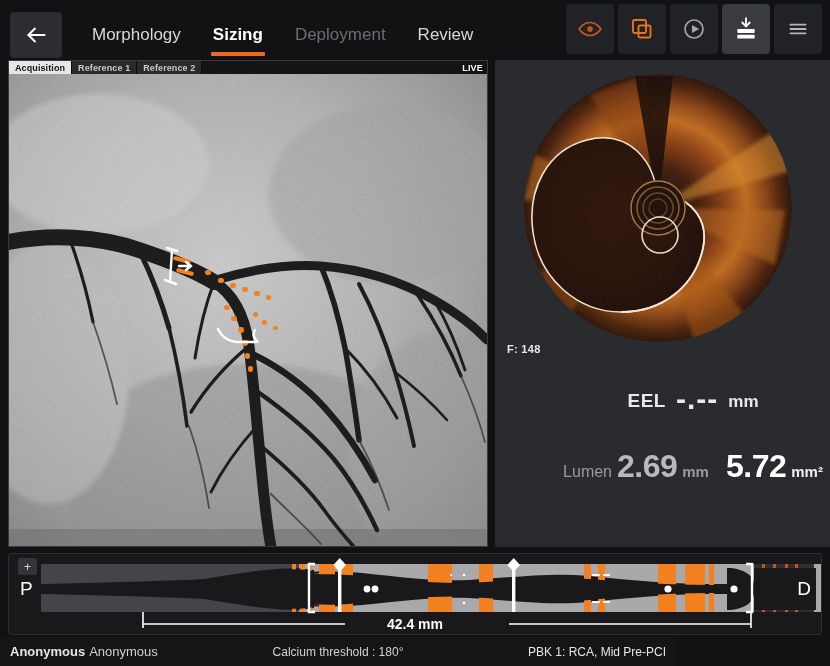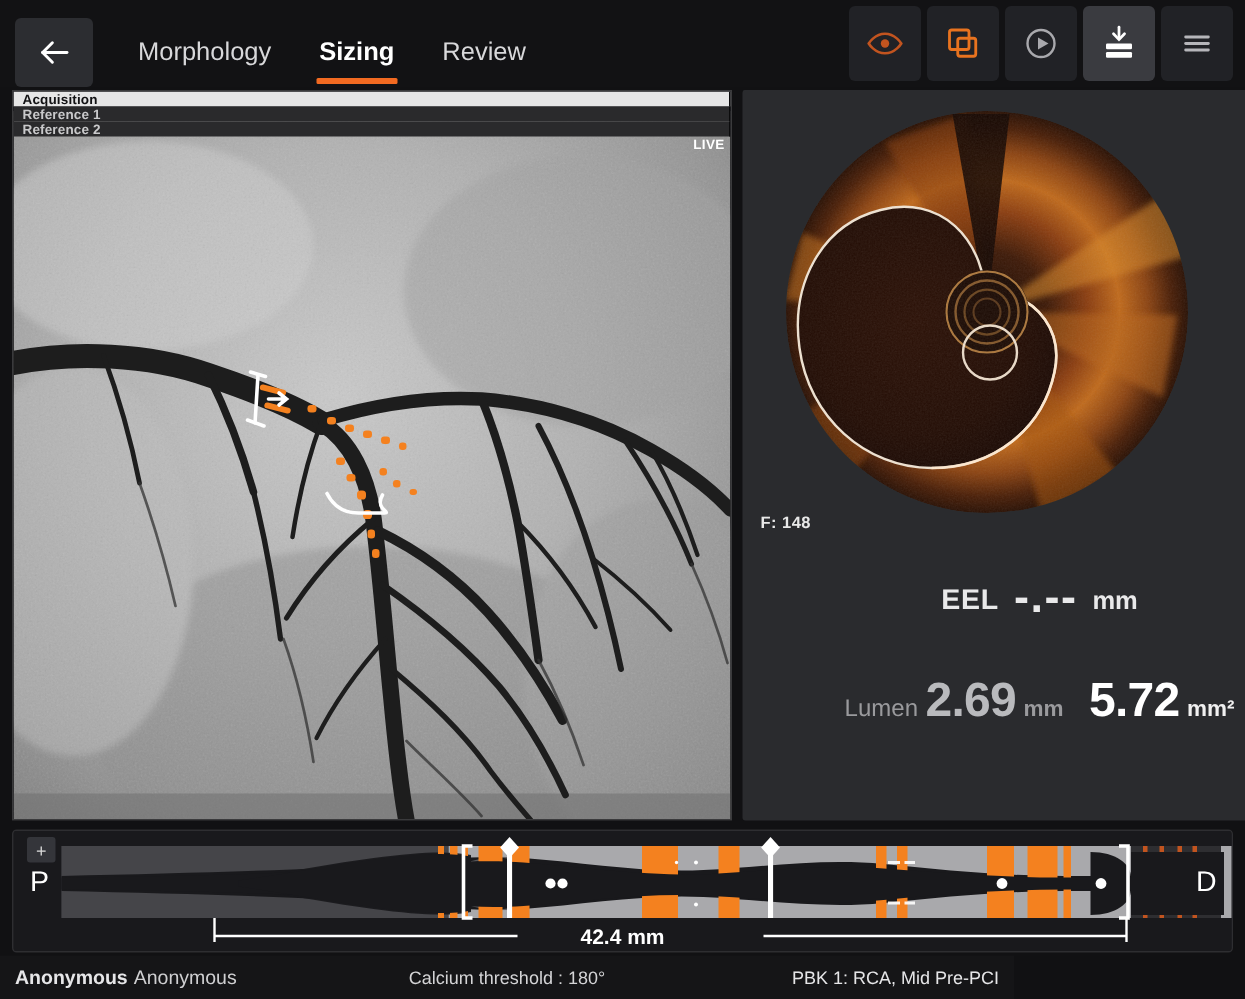--- a/index.html
+++ b/index.html
@@ -49,21 +49,20 @@
 
   
   .angio-panel {
     position: absolute; left: 8px; top: 60px; width: 480px; height: 487px;
     background: #0b0b0c; border: 1px solid #3a3a3c; overflow: hidden;
   }
   .angio-tabbar {
     position: absolute; left: 0; top: 0; width: 100%; height: 13px;
     display: flex; align-items: stretch; z-index: 6;
     background: #141416;
-    flex-direction: column;
   }
   .angio-tab {
     font-size: 9px; font-weight: bold; color: #c9c9cb;
     padding: 0 6px; display:flex; align-items:center;
     background: #2a2a2c; border-right: 1px solid #0b0b0c; cursor: pointer;
     letter-spacing: .1px;
   }
   .angio-tab.active { background: #e6e6e6; color: #121214; }
   .live-badge {
     margin-left: auto; font-size: 9px; font-weight: bold; color: #fff;
@@ -156,20 +155,23 @@
       </svg>
     </div>
 
     <div class="tabs">
       <div class="tab">
         <span>Morphology</span>
       </div>
       <div class="tab active">
         <span>Sizing</span>
         <span class="underline"></span>
+      </div>
+      <div class="tab dim">
+        <span>Deployment</span>
       </div>
       <div class="tab">
         <span>Review</span>
       </div>
     </div>
 
     <div class="toolbar">
 
       <div class="tool-btn">
         <svg width="26" height="26" viewBox="0 0 24 24" fill="none" stroke="#c2541f" stroke-width="1.6">

